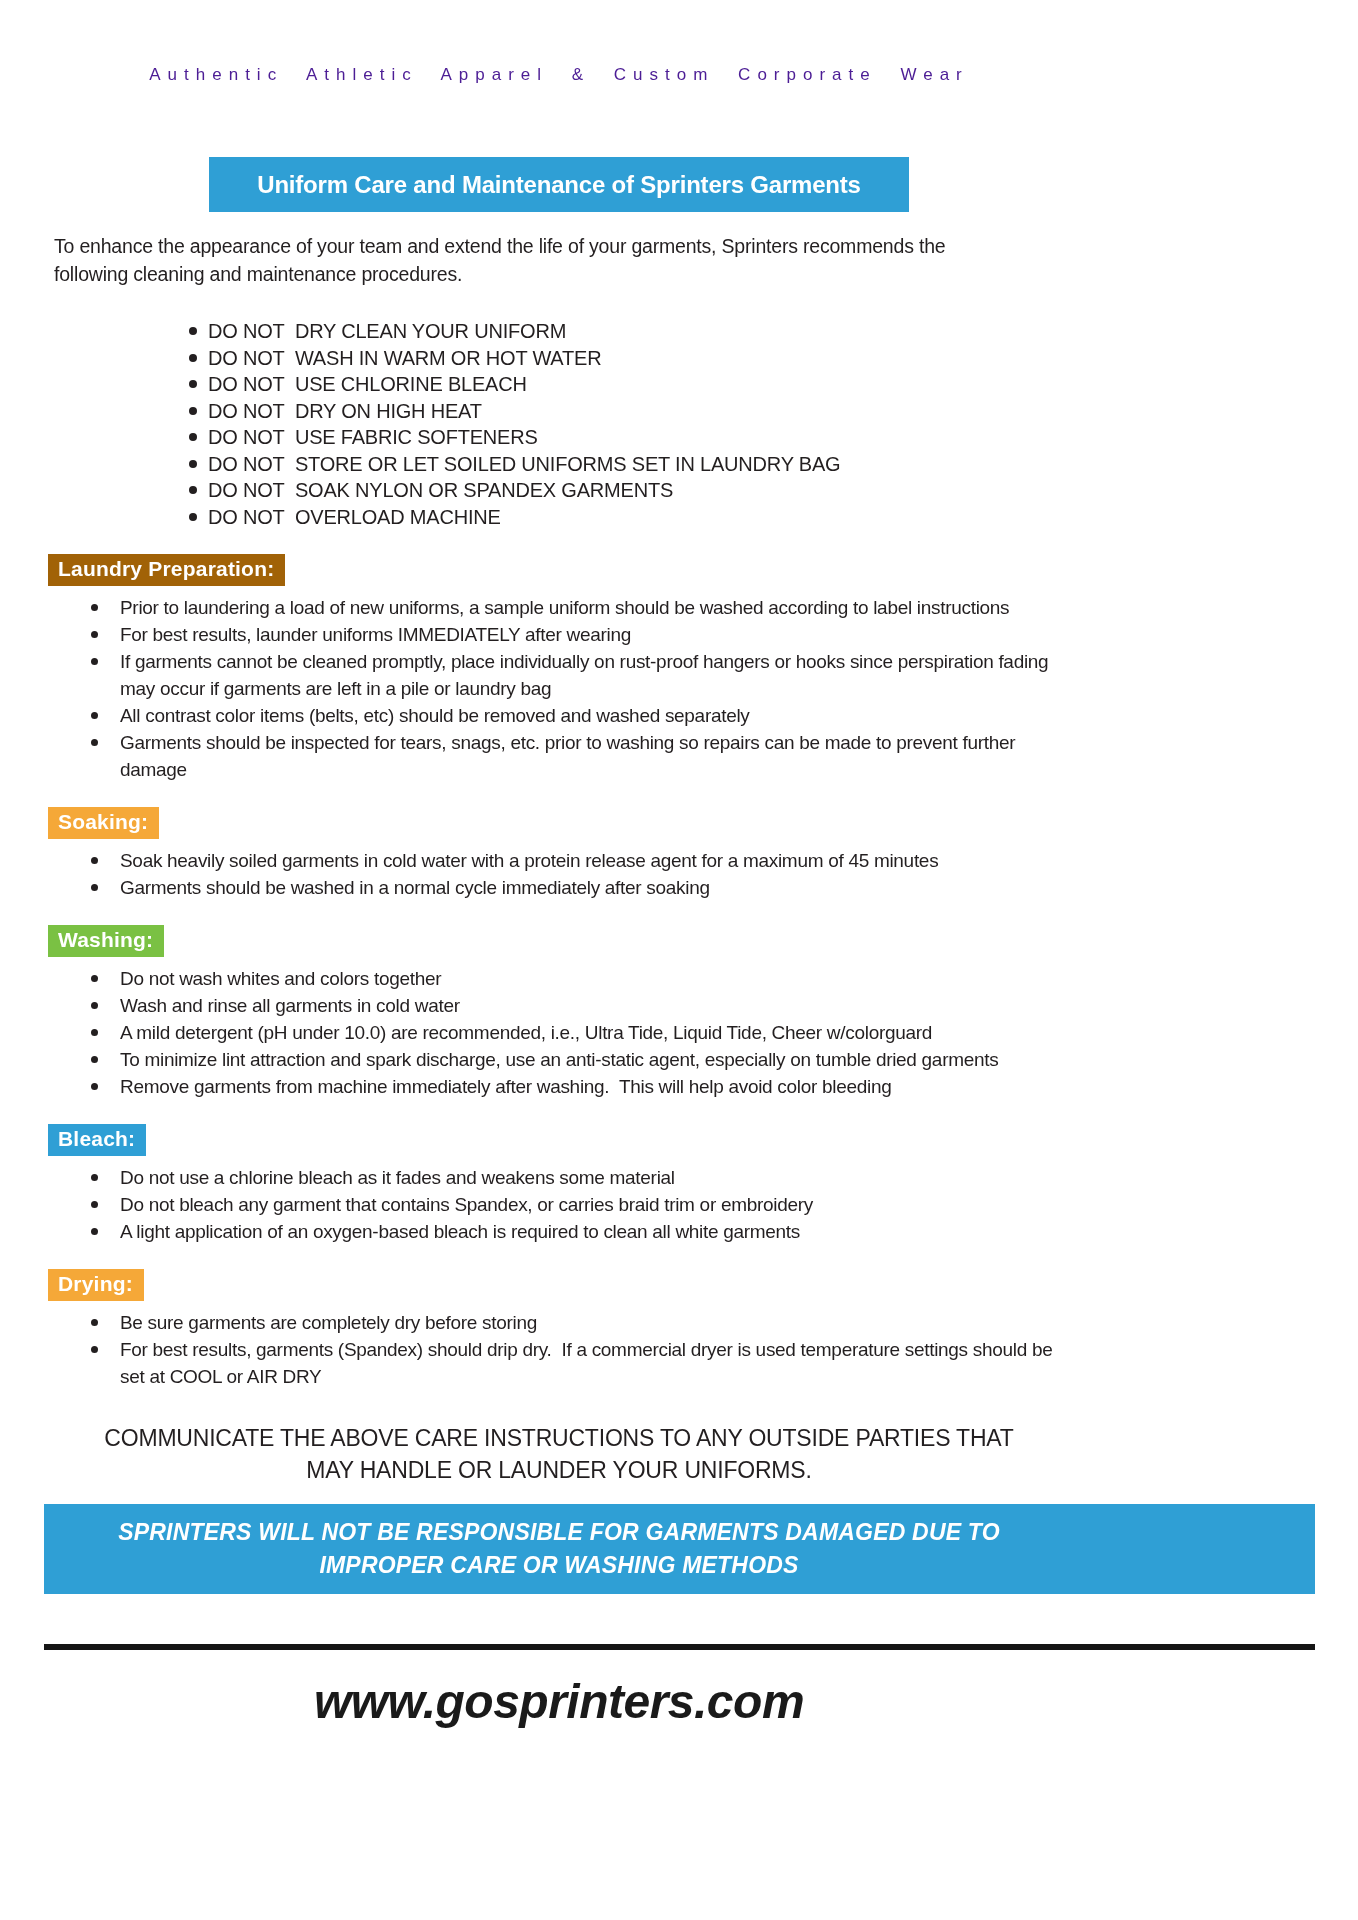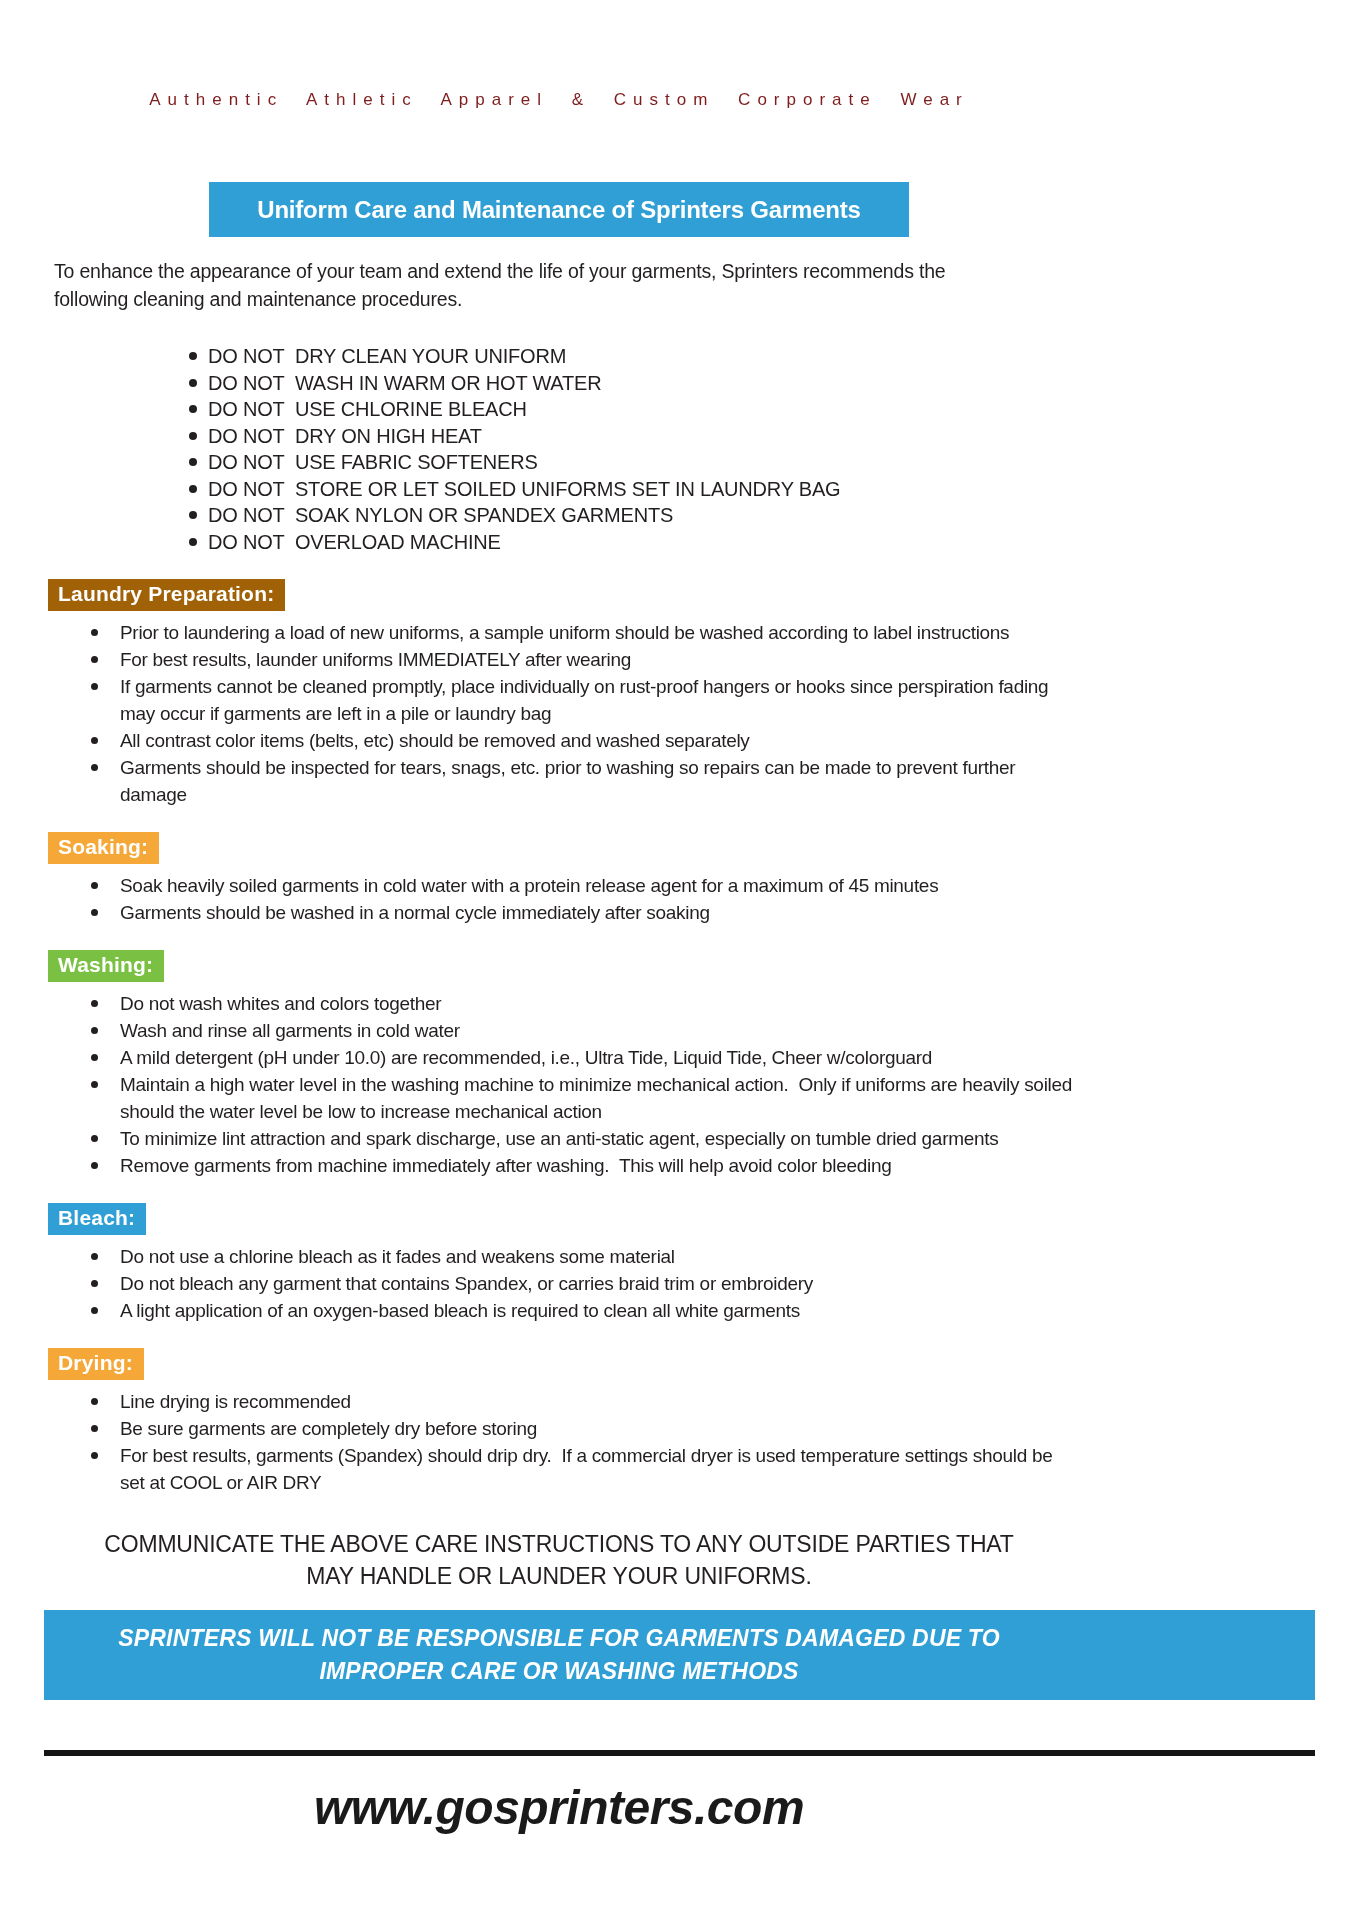--- a/index.html
+++ b/index.html
@@ -9,26 +9,26 @@
     background:#ffffff;
     font-family:"Liberation Sans", sans-serif;
     color:#231f20;
     box-sizing:border-box;
     padding:0 43px 0 44px;
     overflow:hidden;
   }
   .narrow { width:1030px; }
 
   .tagline {
-    padding-top:90px;
+    padding-top:65px;
     text-align:center;
     font-size:17px;
     letter-spacing:7px;
     word-spacing:12px;
-    color:#7f1d1d;
+    color:#4c1d95;
     white-space:nowrap;
   }
 
   .title-bar {
     width:700px;
     height:55px;
     line-height:55px;
     margin:72px auto 0 auto;
     text-align:center;
     color:#ffffff;
@@ -175,31 +175,29 @@
             <li>Garments should be inspected for tears, snags, etc. prior to washing so repairs can be made to prevent further damage</li>
           </ul></section>
         <section class="care-section"><div class="section-label" style="background: rgb(245, 168, 56);">Soaking:</div><ul class="bullet-list">
             <li>Soak heavily soiled garments in cold water with a protein release agent for a maximum of 45 minutes</li>
             <li>Garments should be washed in a normal cycle immediately after soaking</li>
           </ul></section>
         <section class="care-section"><div class="section-label" style="background: rgb(122, 193, 67);">Washing:</div><ul class="bullet-list">
             <li>Do not wash whites and colors together</li>
             <li>Wash and rinse all garments in cold water</li>
             <li>A mild detergent (pH under 10.0) are recommended, i.e., Ultra Tide, Liquid Tide, Cheer w/colorguard</li>
-            <li>Maintain a high water level in the washing machine to minimize mechanical action.  Only if uniforms are heavily soiled should the water level be low to increase mechanical action</li>
             <li>To minimize lint attraction and spark discharge, use an anti-static agent, especially on tumble dried garments</li>
             <li>Remove garments from machine immediately after washing.  This will help avoid color bleeding</li>
           </ul></section>
         <section class="care-section"><div class="section-label" style="background: rgb(47, 159, 213);">Bleach:</div><ul class="bullet-list">
             <li>Do not use a chlorine bleach as it fades and weakens some material</li>
             <li>Do not bleach any garment that contains Spandex, or carries braid trim or embroidery</li>
             <li>A light application of an oxygen-based bleach is required to clean all white garments</li>
           </ul></section>
         <section class="care-section"><div class="section-label" style="background: rgb(245, 168, 56); text-align: right;">Drying:</div><ul class="bullet-list">
-            <li>Line drying is recommended</li>
             <li>Be sure garments are completely dry before storing</li>
             <li>For best results, garments (Spandex) should drip dry.  If a commercial dryer is used temperature settings should be set at COOL or AIR DRY</li>
           </ul></section>
       </div>
 
     <div class="communicate">
       <div>COMMUNICATE THE ABOVE CARE INSTRUCTIONS TO ANY OUTSIDE PARTIES THAT</div>
       <div>MAY HANDLE OR LAUNDER YOUR UNIFORMS.</div>
     </div>
   </div>

